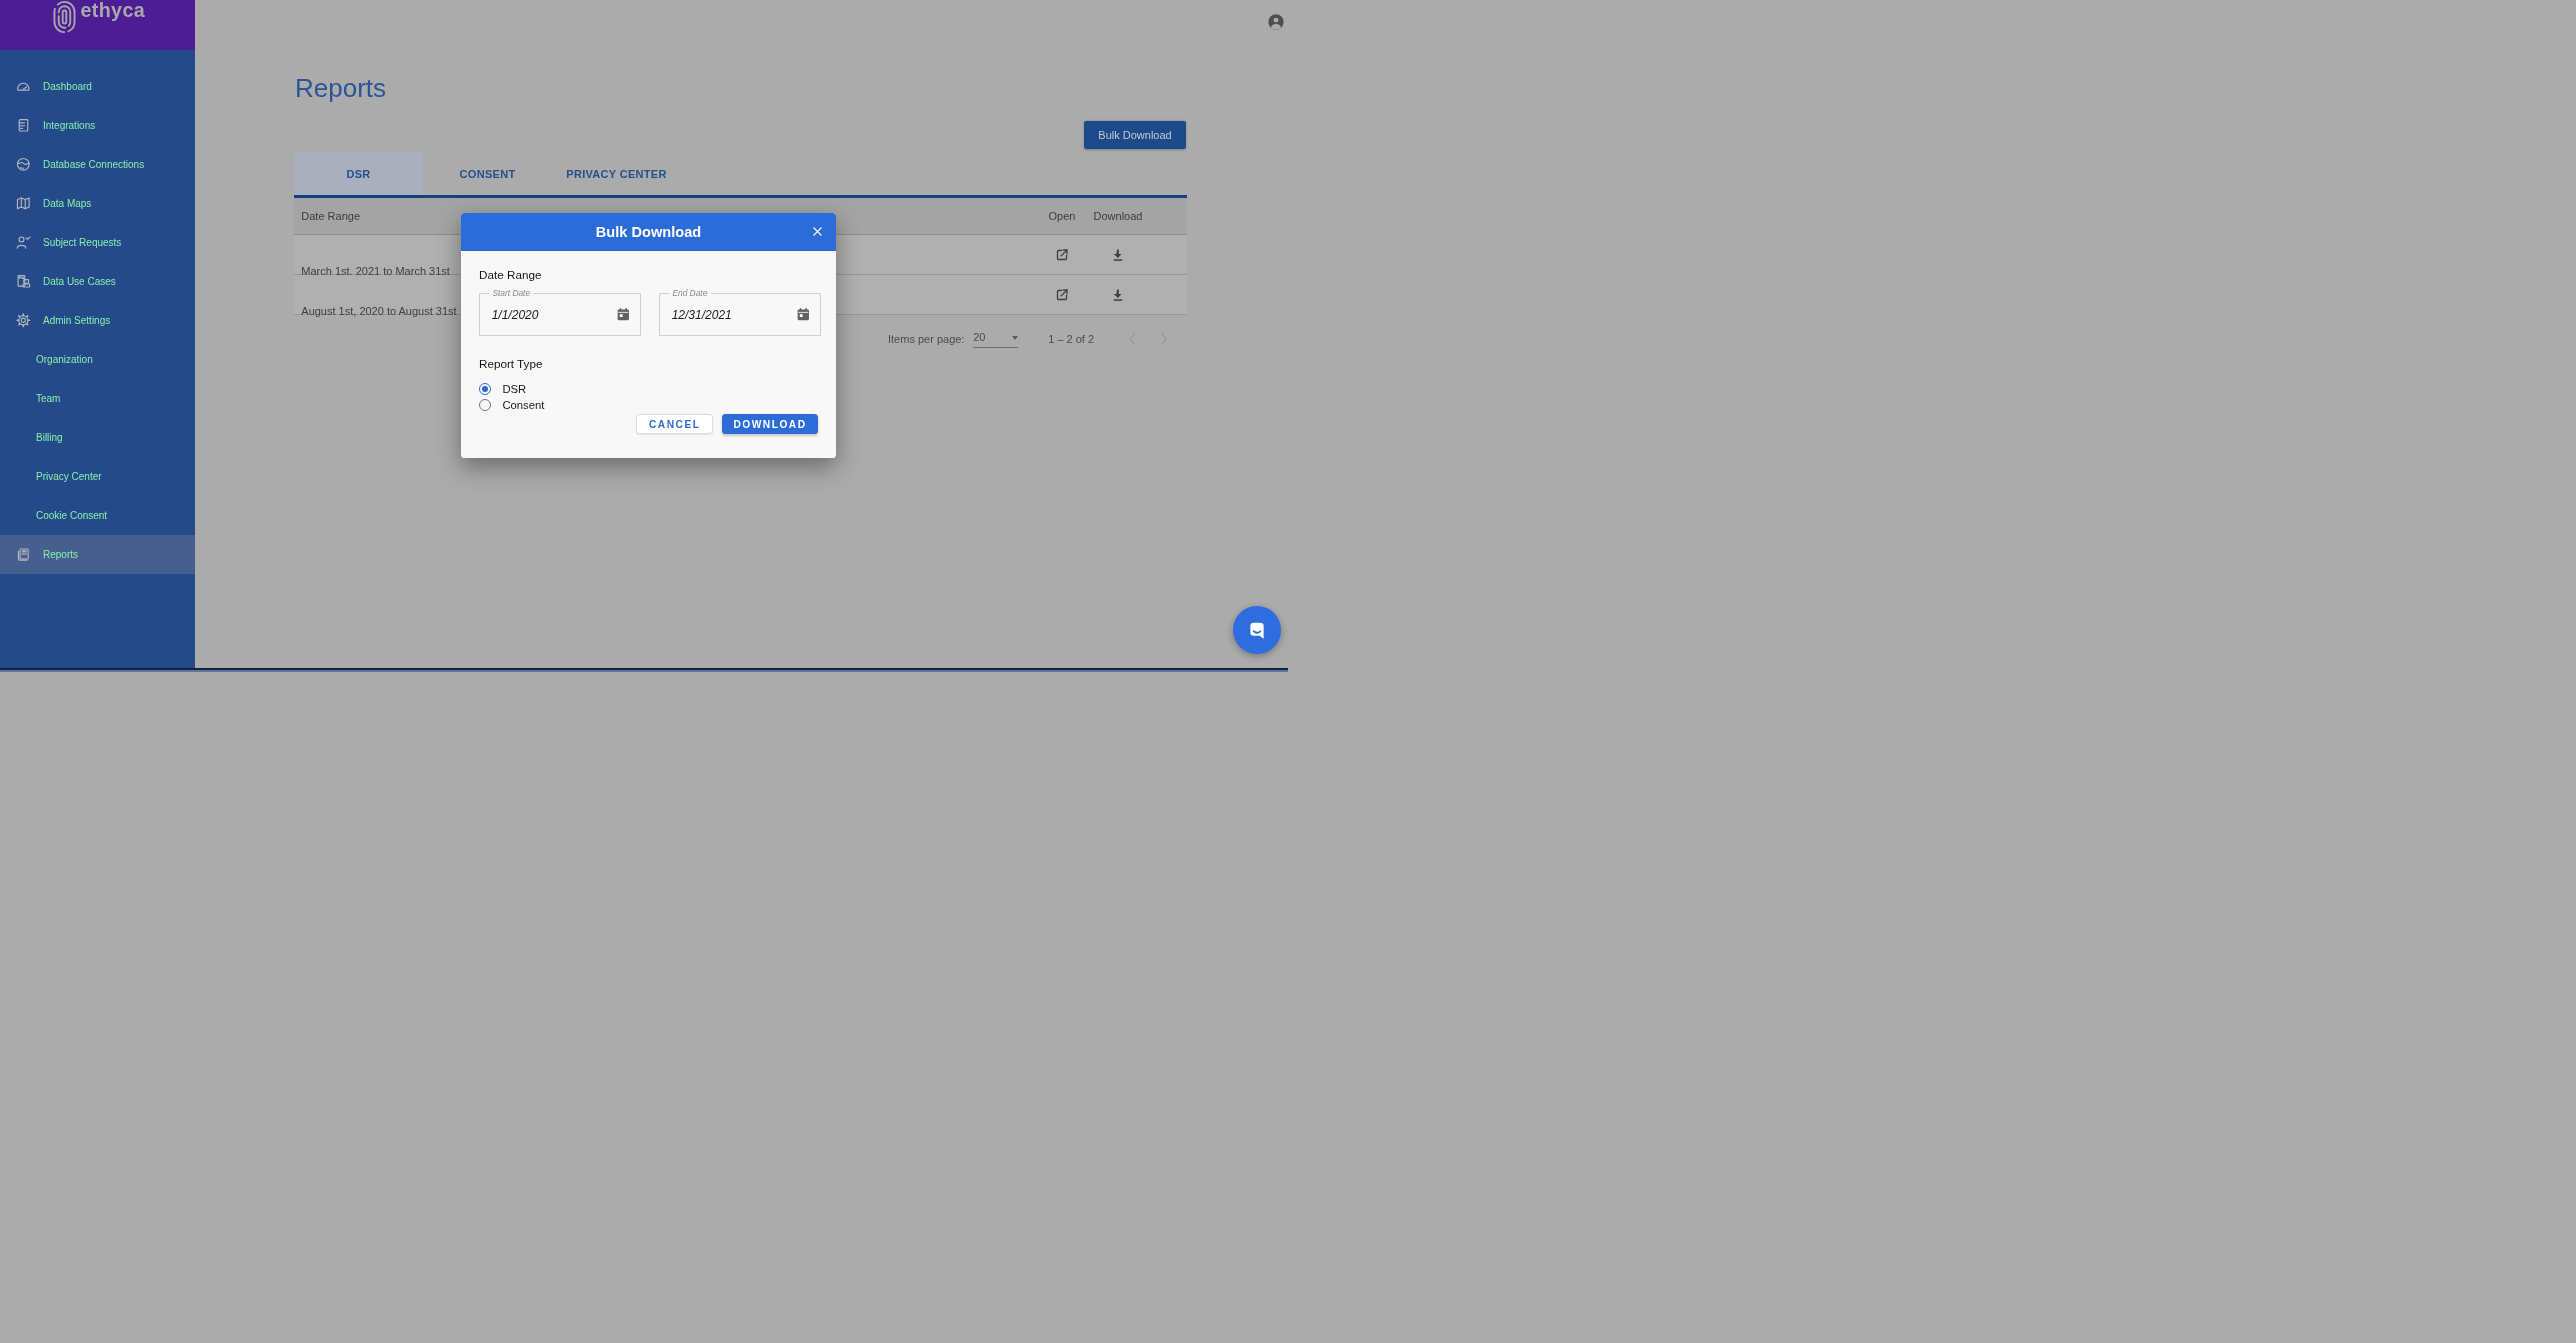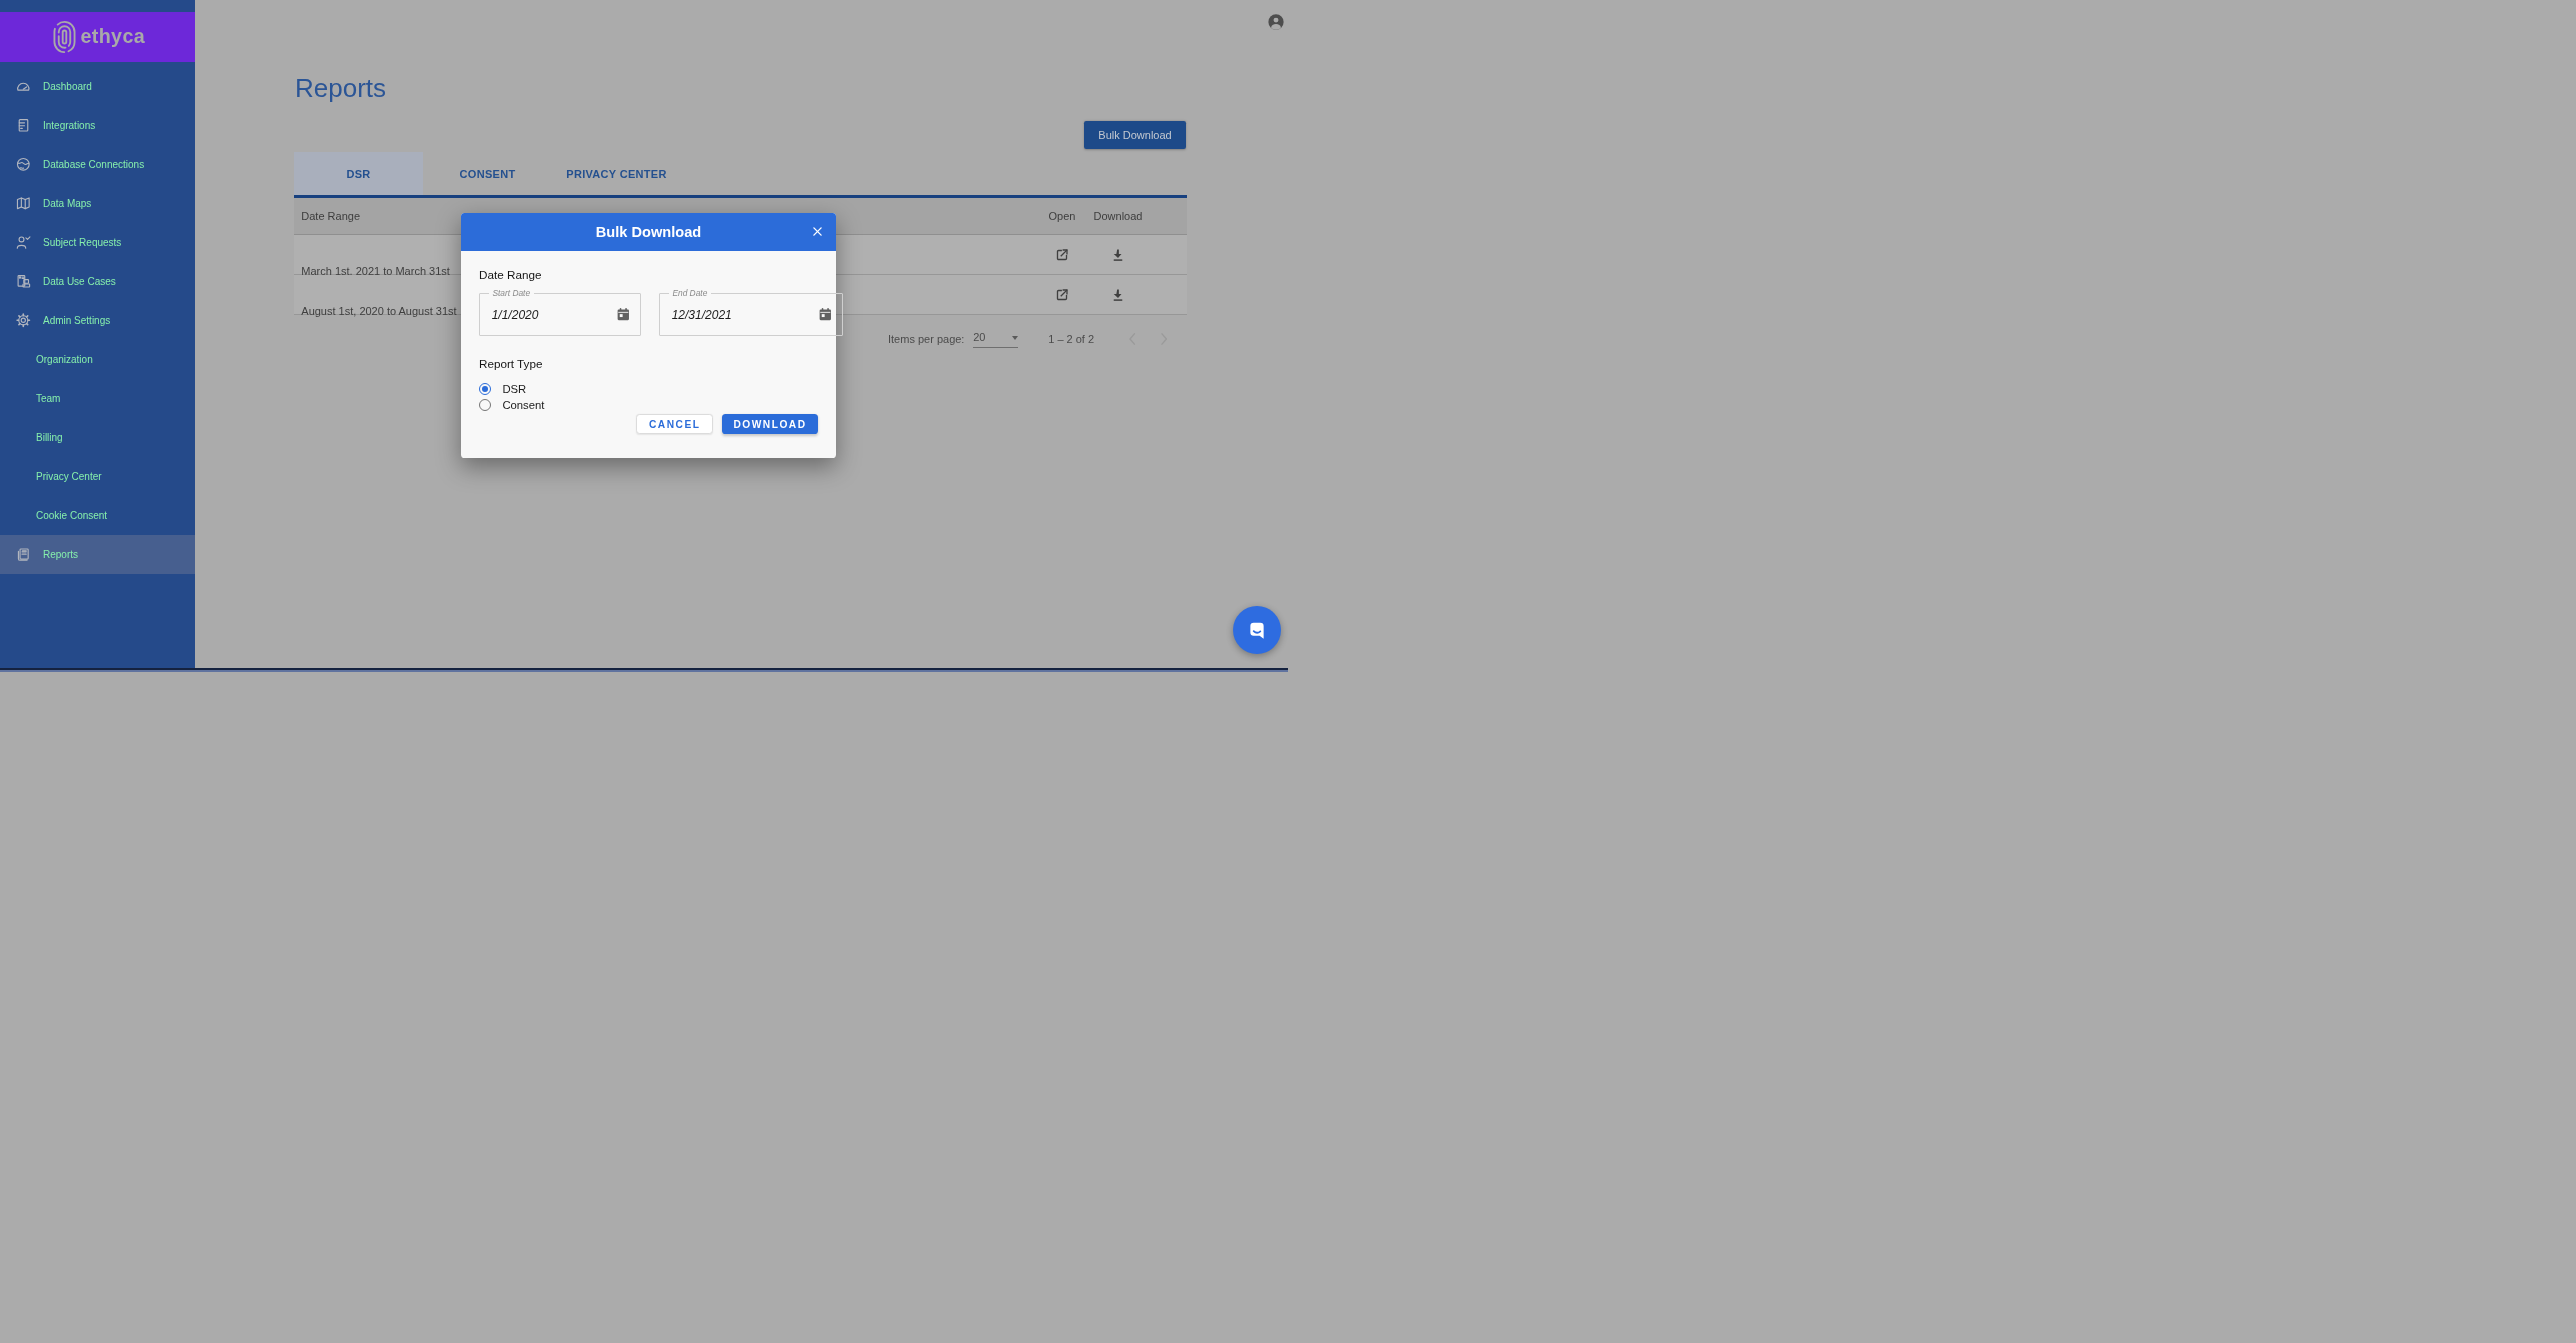--- a/index.html
+++ b/index.html
@@ -4,21 +4,21 @@
 <style>
   html,body{margin:0;padding:0;}
   body{
     width:1288px;height:672px;position:relative;overflow:hidden;
     background:#ababab;
     font-family:"Liberation Sans", sans-serif;
     -webkit-font-smoothing:antialiased;
   }
   
   .sidebar{position:absolute;left:0;top:0;width:195px;height:669px;background:#254a8a;z-index:2;}
-  .logo-band{position:absolute;left:0;top:12px;width:195px;height:50px;background:#6d28d9;display:flex;align-items:center;}
+  .logo-band{position:absolute;left:0;top:0;width:195px;height:50px;background:#4c1d95;display:flex;align-items:flex-start;}
   .logo-band svg{margin-left:53px;}
   .logo-text{color:#a9a9a9;font-size:19.7px;font-weight:bold;letter-spacing:0.4px;margin-left:4.4px;margin-top:-1.5px;}
   .nav{position:absolute;top:67px;left:0;width:195px;}
   .nav-item{height:39px;display:flex;align-items:center;color:#86efac;font-size:10px;cursor:pointer;}
   .nav-item .nicon{width:14.6px;height:14.6px;margin-left:16px;display:flex;align-items:center;justify-content:center;flex:none;}
   .nav-item .nlabel{margin-left:12.4px;white-space:nowrap;}
   .nav-item.sub .nlabel{margin-left:36px;}
   .nav-item.selected{background:#475f8f;}
   .nicon svg{stroke:#b2b6bf;fill:none;stroke-width:1.4;stroke-linecap:round;stroke-linejoin:round;}
   
@@ -58,21 +58,21 @@
   
   .modal{position:absolute;left:461px;top:213px;width:375px;height:245px;background:#f8f8f8;border-radius:3.6px;
     box-shadow:0 8.8px 25px rgba(0,0,0,.38);z-index:5;}
   .modal-header{position:absolute;left:0;top:0;width:375px;height:38px;background:#2c6cd9;border-radius:3.6px 3.6px 0 0;}
   .modal-title{position:absolute;left:0;top:0;width:375px;height:38px;display:flex;align-items:center;justify-content:center;
     color:#ffffff;font-size:14.6px;font-weight:bold;}
   .modal-close{position:absolute;right:11.7px;top:11.7px;width:14.6px;height:14.6px;cursor:pointer;display:flex;align-items:center;justify-content:center;}
   .m-section{position:absolute;left:18px;color:#151515;font-size:11.7px;font-weight:500;}
   .m-datefields{position:absolute;left:18px;top:80px;display:flex;}
   .dfield{position:relative;width:160px;height:41px;border:0.7px solid #cfcfcf;border-radius:1px;cursor:text;font-style:italic;}
-  .dfield + .dfield{margin-left:18px;padding-left:22px;}
+  .dfield + .dfield{margin-left:18px;}
   .dfield .flabel{position:absolute;left:8.8px;top:-5.8px;background:#f8f8f8;padding:0 3.6px;font-size:8.4px;color:#8a8a8a;}
   .dfield .fvalue{position:absolute;left:11.7px;top:0;height:41px;display:flex;align-items:center;color:#1b1b1b;font-size:12px;}
   .dfield .cal{position:absolute;right:9.5px;top:13px;cursor:pointer;}
   .m-radio-row{position:absolute;left:18px;height:16px;display:flex;align-items:center;cursor:pointer;}
   .rdot{width:12.4px;height:12.4px;border-radius:50%;box-sizing:border-box;margin-left:0;display:flex;align-items:center;justify-content:center;flex:none;}
   .rdot.on{border:1.8px solid #2b6cd9;}
   .rdot.on .rinner{width:5.8px;height:5.8px;border-radius:50%;background:#2b6cd9;}
   .rdot.off{border:1.8px solid #757575;}
   .rlabel{margin-left:11px;color:#1b1b1b;font-size:11.3px;}
   .m-buttons{position:absolute;left:0;top:201px;width:357px;display:flex;justify-content:flex-end;}

